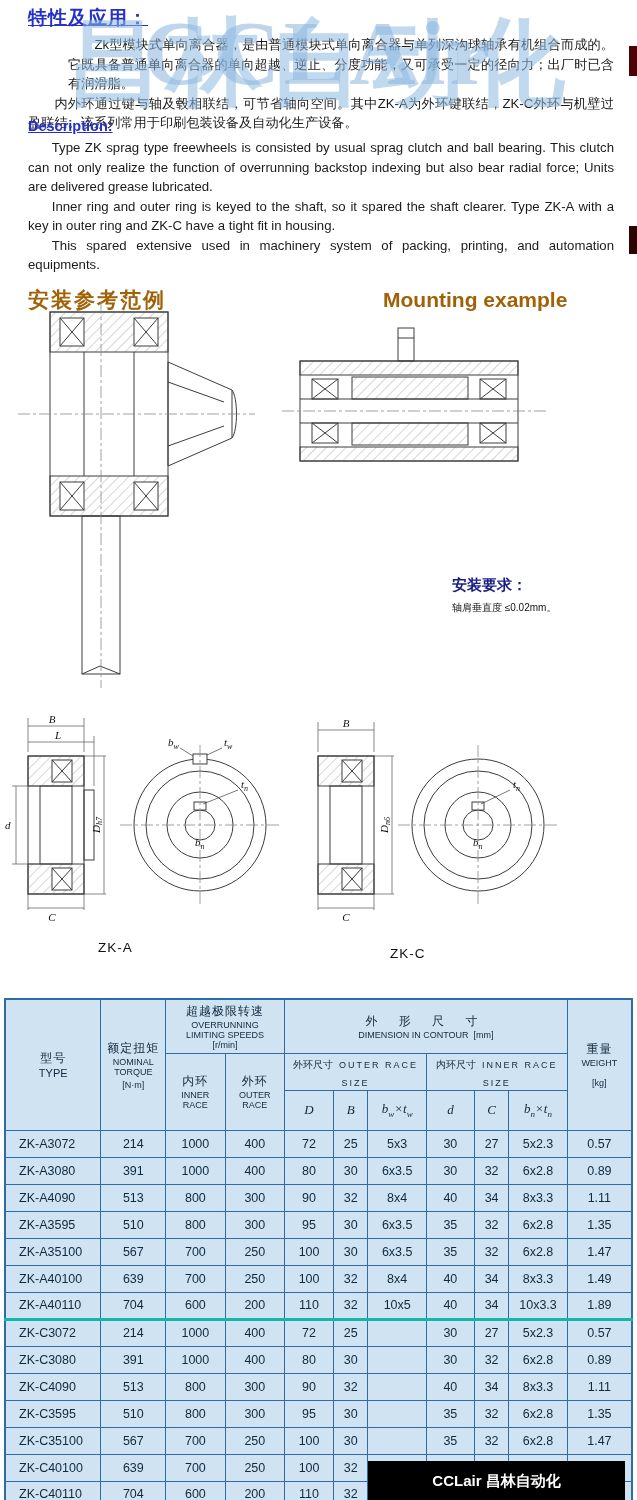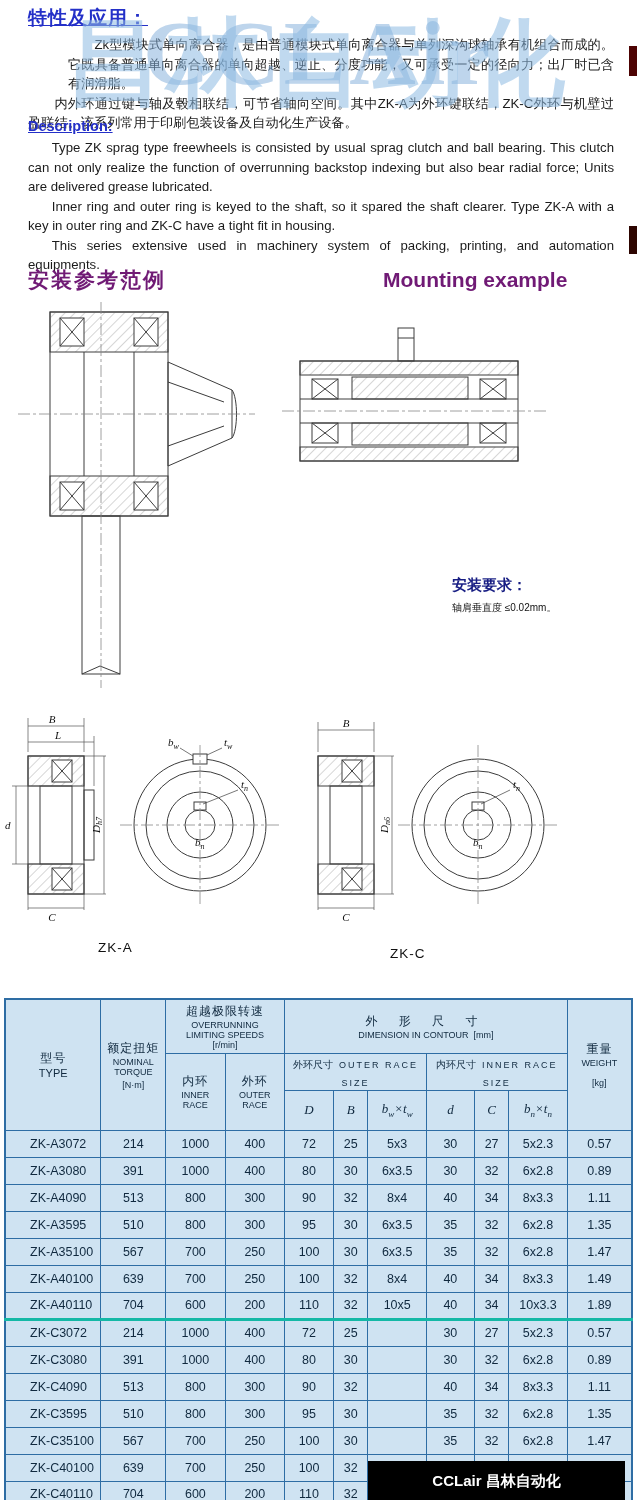--- a/index.html
+++ b/index.html
@@ -5,21 +5,21 @@
   * { margin:0; padding:0; box-sizing:border-box; }
   html,body { background:#ffffff; }
   body { font-family:"Liberation Sans", sans-serif; }
   #page { position:relative; width:637px; height:1500px; background:#ffffff; overflow:hidden; margin:0 auto; }
   .abs { position:absolute; }
 
   
   .cn-heading { color:#2430c8; font-weight:bold; font-size:19px; text-decoration:underline; letter-spacing:1px; }
   .en-heading { color:#2430c8; font-weight:bold; font-size:14.5px; text-decoration:underline; }
   .para { font-size:13.2px; color:#1b1b1b; line-height:19.5px; text-align:justify; text-indent:2em; }
-  .big-heading { color:#701a75; font-weight:bold; font-size:21px; letter-spacing:2px; }
+  .big-heading { color:#a16207; font-weight:bold; font-size:21px; letter-spacing:2px;margin-top:20px; }
   .req-heading { color:#171d83; font-weight:bold; font-size:15px; }
   .req-text { color:#111; font-size:10px; margin-top:6px; }
   .type-label-line { color:#171d83; font-weight:bold; font-size:15px; line-height:23px; letter-spacing:1px; }
   .group-label { color:#111; font-size:13.5px; letter-spacing:1px; }
 
   
   .wm { pointer-events:none; text-align:center; font-weight:bold; z-index:20; }
   #wm-drawing { left:0; top:408; width:637px; font-size:92px; color:rgba(125,172,218,0.50); font-family:"Liberation Serif", serif; letter-spacing:4px; }
   #wm-table { left:0; top:930; width:637px; font-size:95px; color:rgba(140,186,226,0.55); letter-spacing:6px; }
 
@@ -35,21 +35,21 @@
   #spec-table th { font-weight:normal; }
   .hcn { display:block; font-size:12px; letter-spacing:1px; }
   .hen { display:block; font-size:9px; }
   .unit { margin-top:3px; }
   .sp { letter-spacing:9px; }
   .size-head .inline-cn { font-size:10px; margin-right:6px; }
   .size-head .inline-en { font-size:9px; letter-spacing:2px; }
   .letter-head { font-family:"Liberation Serif", serif; font-style:italic; font-size:13px; }
   .letter-head sub { font-size:9px; }
   #spec-table tbody td { font-size:12.5px; height:27px; }
-  #spec-table tbody td.type-cell { text-align:left; padding-left:24px;margin-top:42px; }
+  #spec-table tbody td.type-cell { text-align:left; padding-left:13px;margin-top:42px; }
   #spec-table tbody tr:nth-child(8) td { border-top:3px solid #14b8a6; }
 
   
   #footer-bar { left:368px; top:1461px; width:257px; height:39px; background:#000; color:#fff;
     font-size:15px; font-weight:bold; line-height:39px; text-align:center; z-index:25; }
 
   .scan-mark { width:8px; z-index:30; }
 </style>
 </head>
 <body>
@@ -59,21 +59,21 @@
   <div class="abs" style="left:28px; top:5px; width:586px;">
     <div class="cn-heading">特性及应用：</div>
     <p class="para" style="margin-top:4px;margin-left:40px;">Zk型模块式单向离合器，是由普通模块式单向离合器与单列深沟球轴承有机组合而成的。它既具备普通单向离合器的单向超越、逆止、分度功能，又可承受一定的径向力；出厂时已含有润滑脂。</p>
     <p class="para">内外环通过键与轴及毂相联结，可节省轴向空间。其中ZK-A为外环键联结，ZK-C外环与机壁过盈联结。该系列常用于印刷包装设备及自动化生产设备。</p>
   </div>
 
   <div class="abs" style="left:28px; top:118px; width:586px;">
     <div class="en-heading">Description:</div>
     <p class="para" style="margin-top:4px; text-indent:1.8em;">Type ZK sprag type freewheels is consisted by usual sprag clutch and ball bearing. This clutch can not only realize the function of overrunning backstop indexing but also bear radial force; Units are delivered grease lubricated.</p>
     <p class="para" style="text-indent:1.8em;">Inner ring and outer ring is keyed to the shaft, so it spared the shaft clearer. Type ZK-A with a key in outer ring and ZK-C have a tight fit in housing.</p>
-    <p class="para" style="text-indent:1.8em;">This series extensive used in machinery system of packing, printing, and automation equipments.</p>
+    <p class="para" style="text-indent:1.8em;">This spared extensive used in machinery system of packing, printing, and automation equipments.</p>
   </div>
 
   <div class="abs big-heading" style="left:28px; top:266px;">安装参考范例</div>
   <div class="abs big-heading" style="left:383px; top:268px; letter-spacing:0;">Mounting example</div>
 
   <svg class="abs" style="left:0; top:298px;" width="637" height="395" viewBox="0 0 637 395">
     <defs>
       <pattern id="hatch1" width="7" height="7" patternUnits="userSpaceOnUse" patternTransform="rotate(45)">
         <line x1="0" y1="0" x2="0" y2="7" stroke="#8a8a8a" stroke-width="0.7"></line>
       </pattern>

